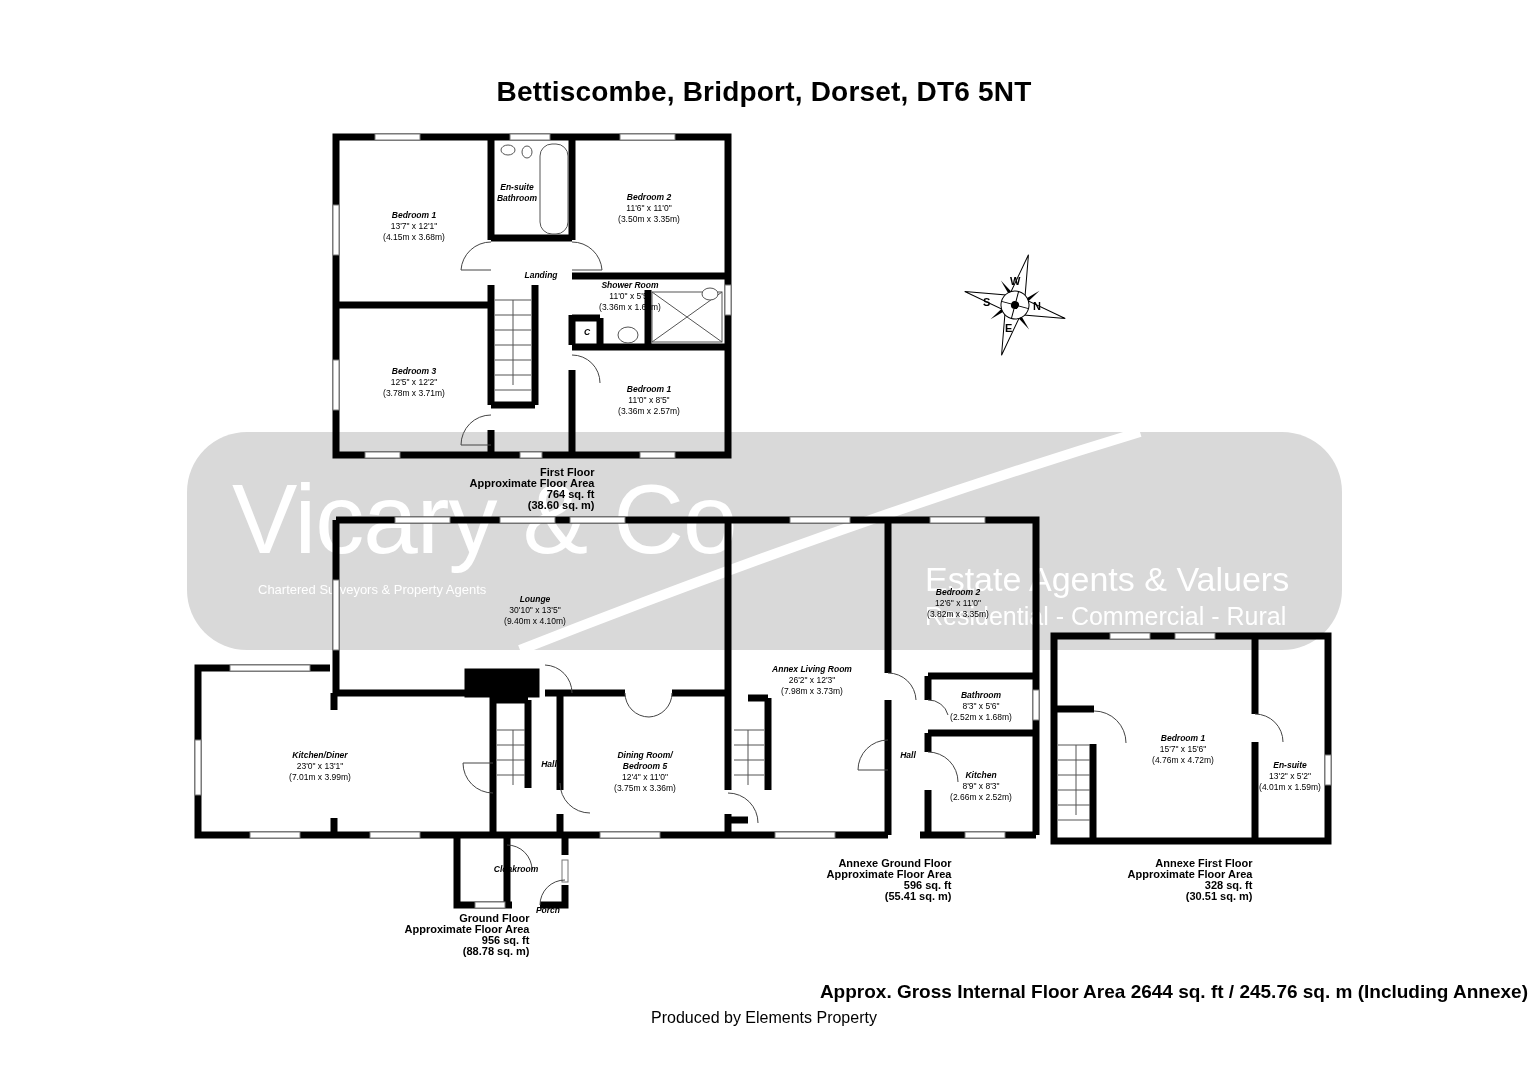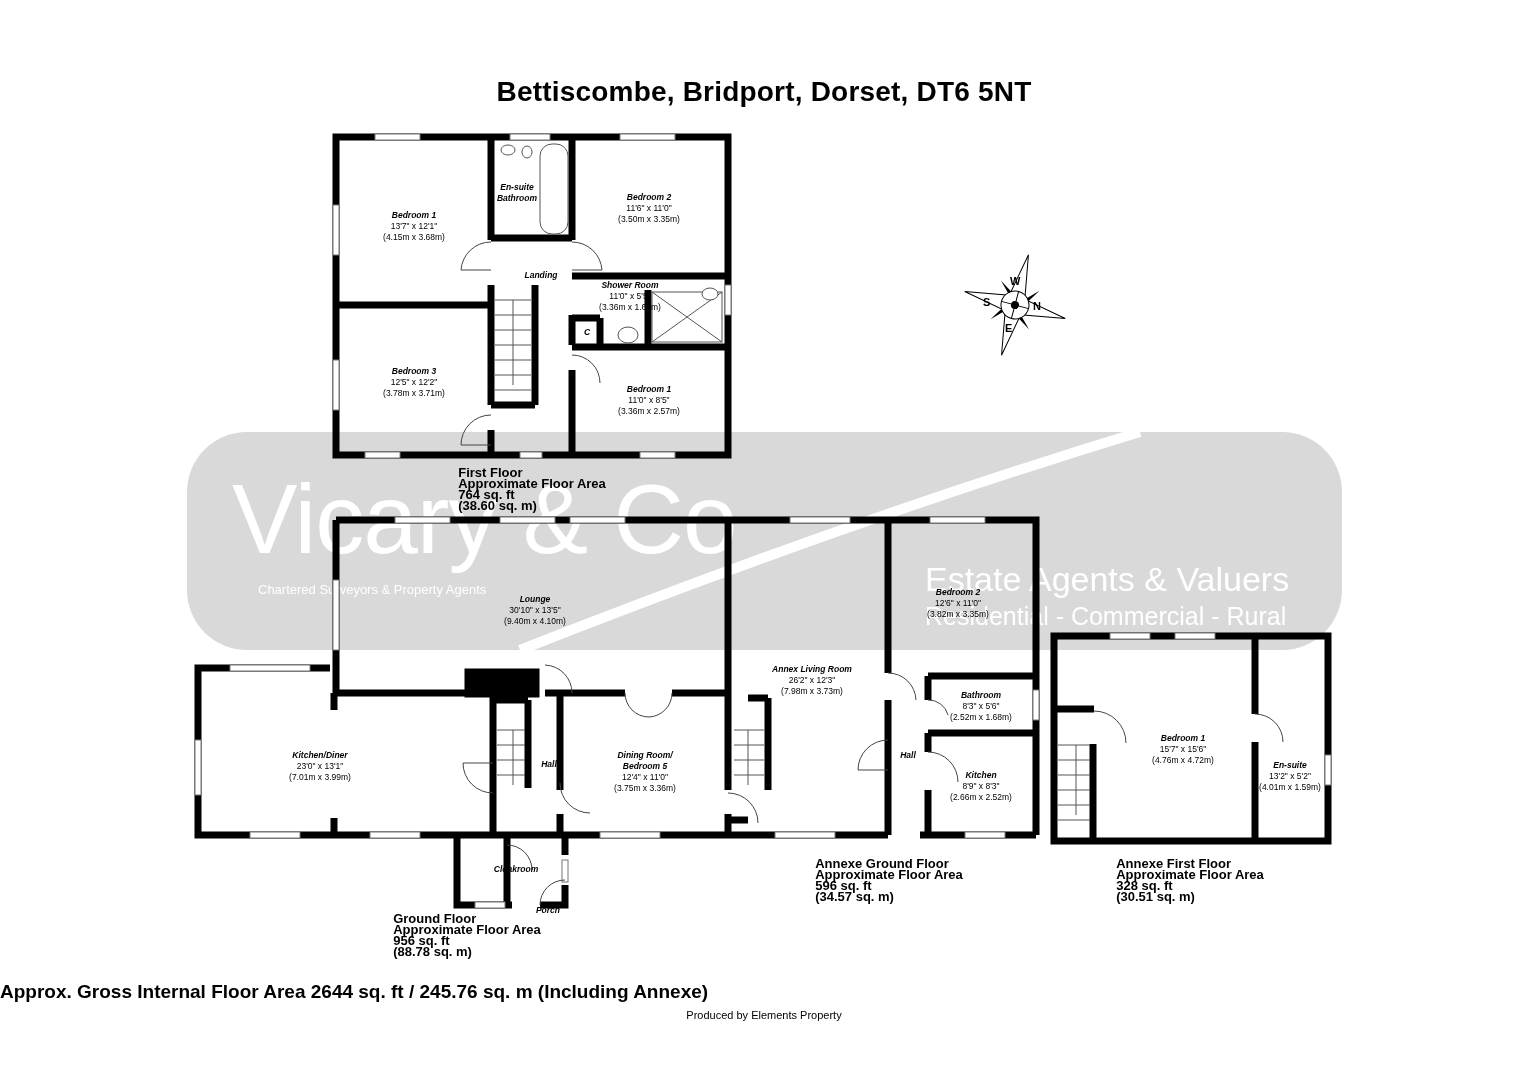--- a/index.html
+++ b/index.html
@@ -1,25 +1,25 @@
 <!DOCTYPE html>
 <html><head>
 <meta charset="utf-8">
 <style>
   html, body { margin:0; padding:0; background:#ffffff; }
   body { width:1528px; height:1080px; position:relative; overflow:hidden; font-family:"Liberation Sans", sans-serif; color:#000; }
   .abs { position:absolute; }
   .title { left:0; width:1528px; top:76px; text-align:center; font-weight:bold; font-size:28px; letter-spacing:0.2px; }
-  .footer-main { left:0; width:1528px; top:981px; text-align:left; font-weight:bold; font-size:19px; }
-  .footer-sub { left:0; width:1528px; top:1009px; text-align:center; font-size:11px; }
+  .footer-main { left:0; width:1528px; top:981px; text-align:right; font-weight:bold; font-size:19px; }
+  .footer-sub { left:0; width:1528px; top:1009px; text-align:center; font-size:16px; }
   svg.plan { position:absolute; left:0; top:0; }
   .room { position:absolute; text-align:center; font-size:8.5px; line-height:11px; transform:translateX(-50%); white-space:nowrap; }
   .room .name { font-weight:bold; display:block;font-style:italic; }
   .room .dim { display:block; }
-  .area { position:absolute; text-align:left; font-size:13px; line-height:11px; font-weight:bold; transform:translateX(-50%); white-space:nowrap; }
+  .area { position:absolute; text-align:right; font-size:11px; line-height:11px; font-weight:bold; transform:translateX(-50%); white-space:nowrap; }
   .area span { display:block; }
   .wm-band { position:absolute; left:187px; top:432px; width:1155px; height:218px; background:#d9d9d9; border-radius:60px; }
   .wm-big { position:absolute; left:232px; top:470px; font-size:98px; color:#ffffff; letter-spacing:-1px; line-height:1; }
   .wm-small { position:absolute; left:258px; top:582px; font-size:13px; color:#ffffff; }
   .wm-right1 { position:absolute; left:925px; top:562px; font-size:34px; color:#ffffff; line-height:1; }
   .wm-right2 { position:absolute; left:925px; top:604px; font-size:25px; color:#ffffff; line-height:1; }
 </style>
 </head>
 <body>
 
@@ -302,21 +302,21 @@
 </div>
 <div class="room" style="left:981px;top:770px">
   <span class="name">Kitchen</span>
   <span class="dim">8'9" x 8'3"</span>
   <span class="dim">(2.66m x 2.52m)</span>
 </div>
 <div class="area" style="left:889px;top:858px">
   <span>Annexe Ground Floor</span>
   <span>Approximate Floor Area</span>
   <span>596 sq. ft</span>
-  <span>(34.57 sq. m)</span>
+  <span>(55.41 sq. m)</span>
 </div>
 
 <div class="room" style="left:1183px;top:733px">
   <span class="name">Bedroom 1</span>
   <span class="dim">15'7" x 15'6"</span>
   <span class="dim">(4.76m x 4.72m)</span>
 </div>
 <div class="room" style="left:1290px;top:760px">
   <span class="name">En-suite</span>
   <span class="dim">13'2" x 5'2"</span>

